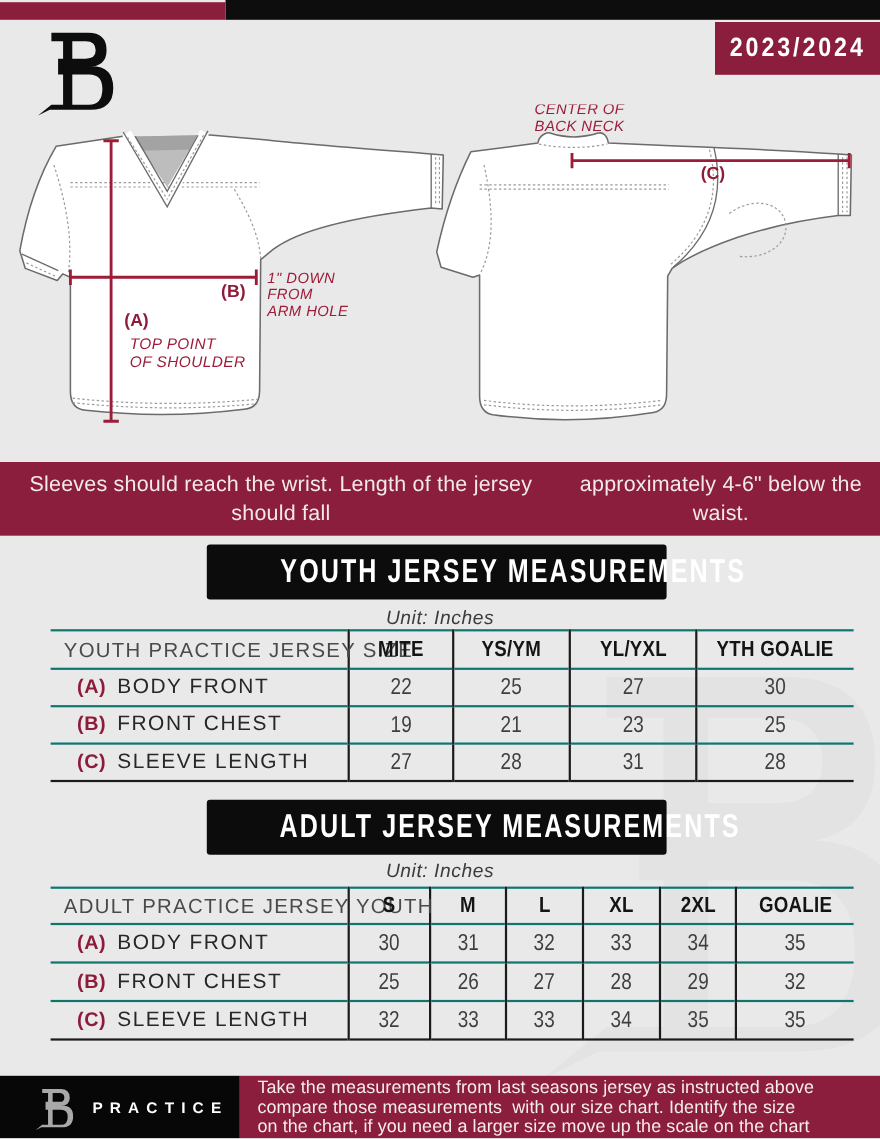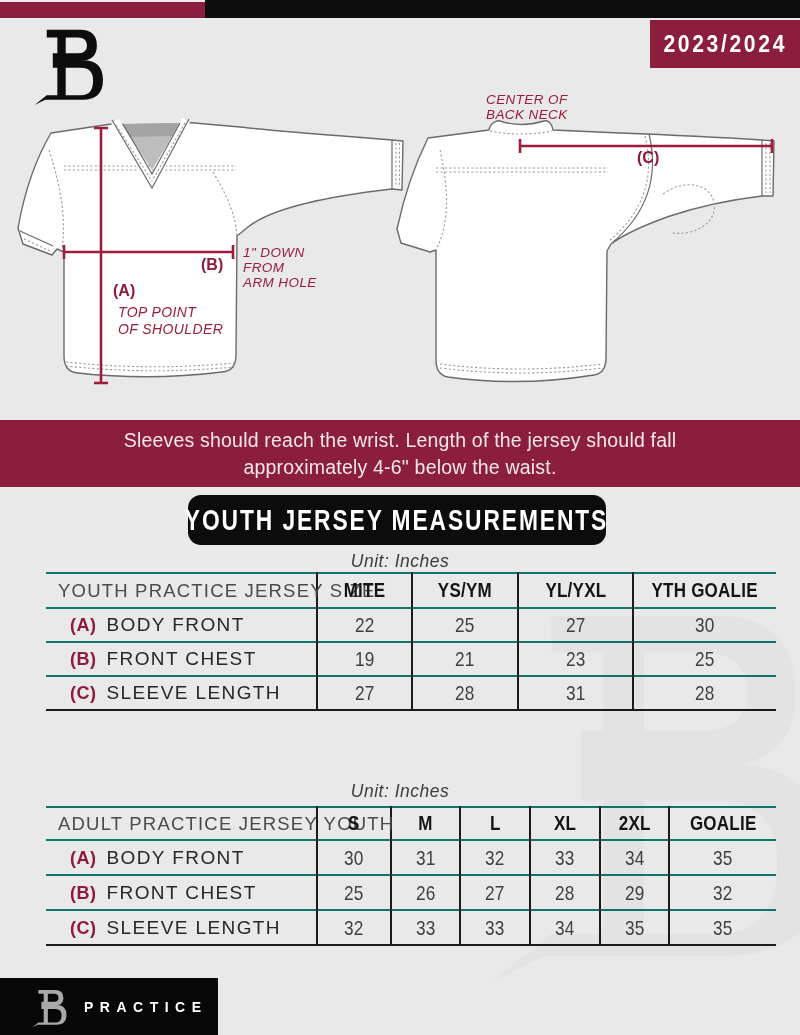--- a/index.html
+++ b/index.html
@@ -35,27 +35,27 @@
   .jersey{fill:#ffffff;stroke:#6b6b6b;stroke-width:1.4;stroke-linejoin:round;}
   .ol{fill:none;stroke:#6b6b6b;stroke-width:1.2;}
   .stitch{fill:none;stroke:#9a9a9a;stroke-width:1.1;stroke-dasharray:2.2 2.2;}
   .mline{fill:none;stroke:#9c1c39;stroke-width:2.6;}
   .anno-i{font-family:"Liberation Sans",sans-serif;font-style:italic;font-size:13.5px;fill:#9c1c39;letter-spacing:.4px;}
   .anno-i2{font-family:"Liberation Sans",sans-serif;font-style:italic;font-size:14px;fill:#9c1c39;letter-spacing:.4px;}
   .anno-b{font-family:"Liberation Sans",sans-serif;font-weight:700;font-size:16px;fill:#8e1b3a;}
   
   .notice{
     position:absolute;left:0;top:420px;width:800px;height:67px;background:#8b1e3c;
-    display:flex;flex-direction:column;align-items:center;justify-content:center;z-index:2;
+    display:flex;flex-direction:row;align-items:center;justify-content:center;z-index:2;
   }
   .notice div{font-size:19.5px;line-height:26.5px;color:#f3e9ea;text-align:center;letter-spacing:.2px;}
   
   .sec-banner{
-    position:absolute;left:188px;width:418px;height:50px;background:#0c0c0c;border-radius:13px;
-    display:flex;align-items:center;justify-content:center;z-index:2;
+    position:absolute;left:188px;width:418px;height:50px;background:#0c0c0c;border-radius:3px;
+    display:flex;align-items:center;z-index:2;
   }
   .sec-banner .t{
     display:inline-block;font-size:30px;font-weight:700;letter-spacing:2.5px;
     color:#ffffff;transform:scaleX(.76);white-space:nowrap;
   }
   .unit{
     position:absolute;left:0;width:800px;text-align:center;z-index:2;
     font-style:italic;font-size:17.5px;color:#3c3c3c;letter-spacing:.5px;
   }
   
@@ -205,20 +205,23 @@
     <tr class="dr last">
       <td class="rowlab"><span class="key">(C)</span><span class="lbl">SLEEVE LENGTH</span></td>
       <td class="v"><span class="num">27</span></td>
       <td class="v"><span class="num">28</span></td>
       <td class="v"><span class="num">31</span></td>
       <td class="v"><span class="num">28</span></td>
     </tr>
   </tbody>
     </table>
 
+  <div class="sec-banner" style="top:727px;">
+    <span class="t">ADULT JERSEY MEASUREMENTS</span>
+  </div>
   <div class="unit" style="top:781px;">Unit: Inches</div>
 
   <table class="tbl" id="adult-table">
     <colgroup>
         <col style="width:271px">
         <col style="width:74px">
         <col style="width:69px">
         <col style="width:70px">
         <col style="width:70px">
         <col style="width:69px">
@@ -266,15 +269,20 @@
 
   <div class="footer">
     <div class="footer-left">
       <svg width="38" height="42" viewBox="0 0 100 110">
         <path fill="#a9a9a9" d="M22 10 h44 q22 0 22 21 q0 20 -23 20 h-35 v-10 h33 q12 0 12 -10 q0 -11 -12 -11 h-41 z"></path>
         <path fill="#a9a9a9" d="M30 50 h40 q26 0 26 26 q0 26 -27 26 h-49 l-14 7 l16 -13 h45 q16 0 16 -19 q0 -17 -16 -17 h-37 z"></path>
         <path fill="#a9a9a9" d="M36 12 h11 v86 h-11 z"></path>
       </svg>
       <span class="brand">PRACTICE</span>
     </div>
+    <div class="footer-right">
+      <div>Take the measurements from last seasons jersey as instructed above</div>
+      <div>compare those measurements  with our size chart. Identify the size</div>
+      <div>on the chart, if you need a larger size move up the scale on the chart</div>
+    </div>
   </div>
 
 </div>
 
 </body></html>

